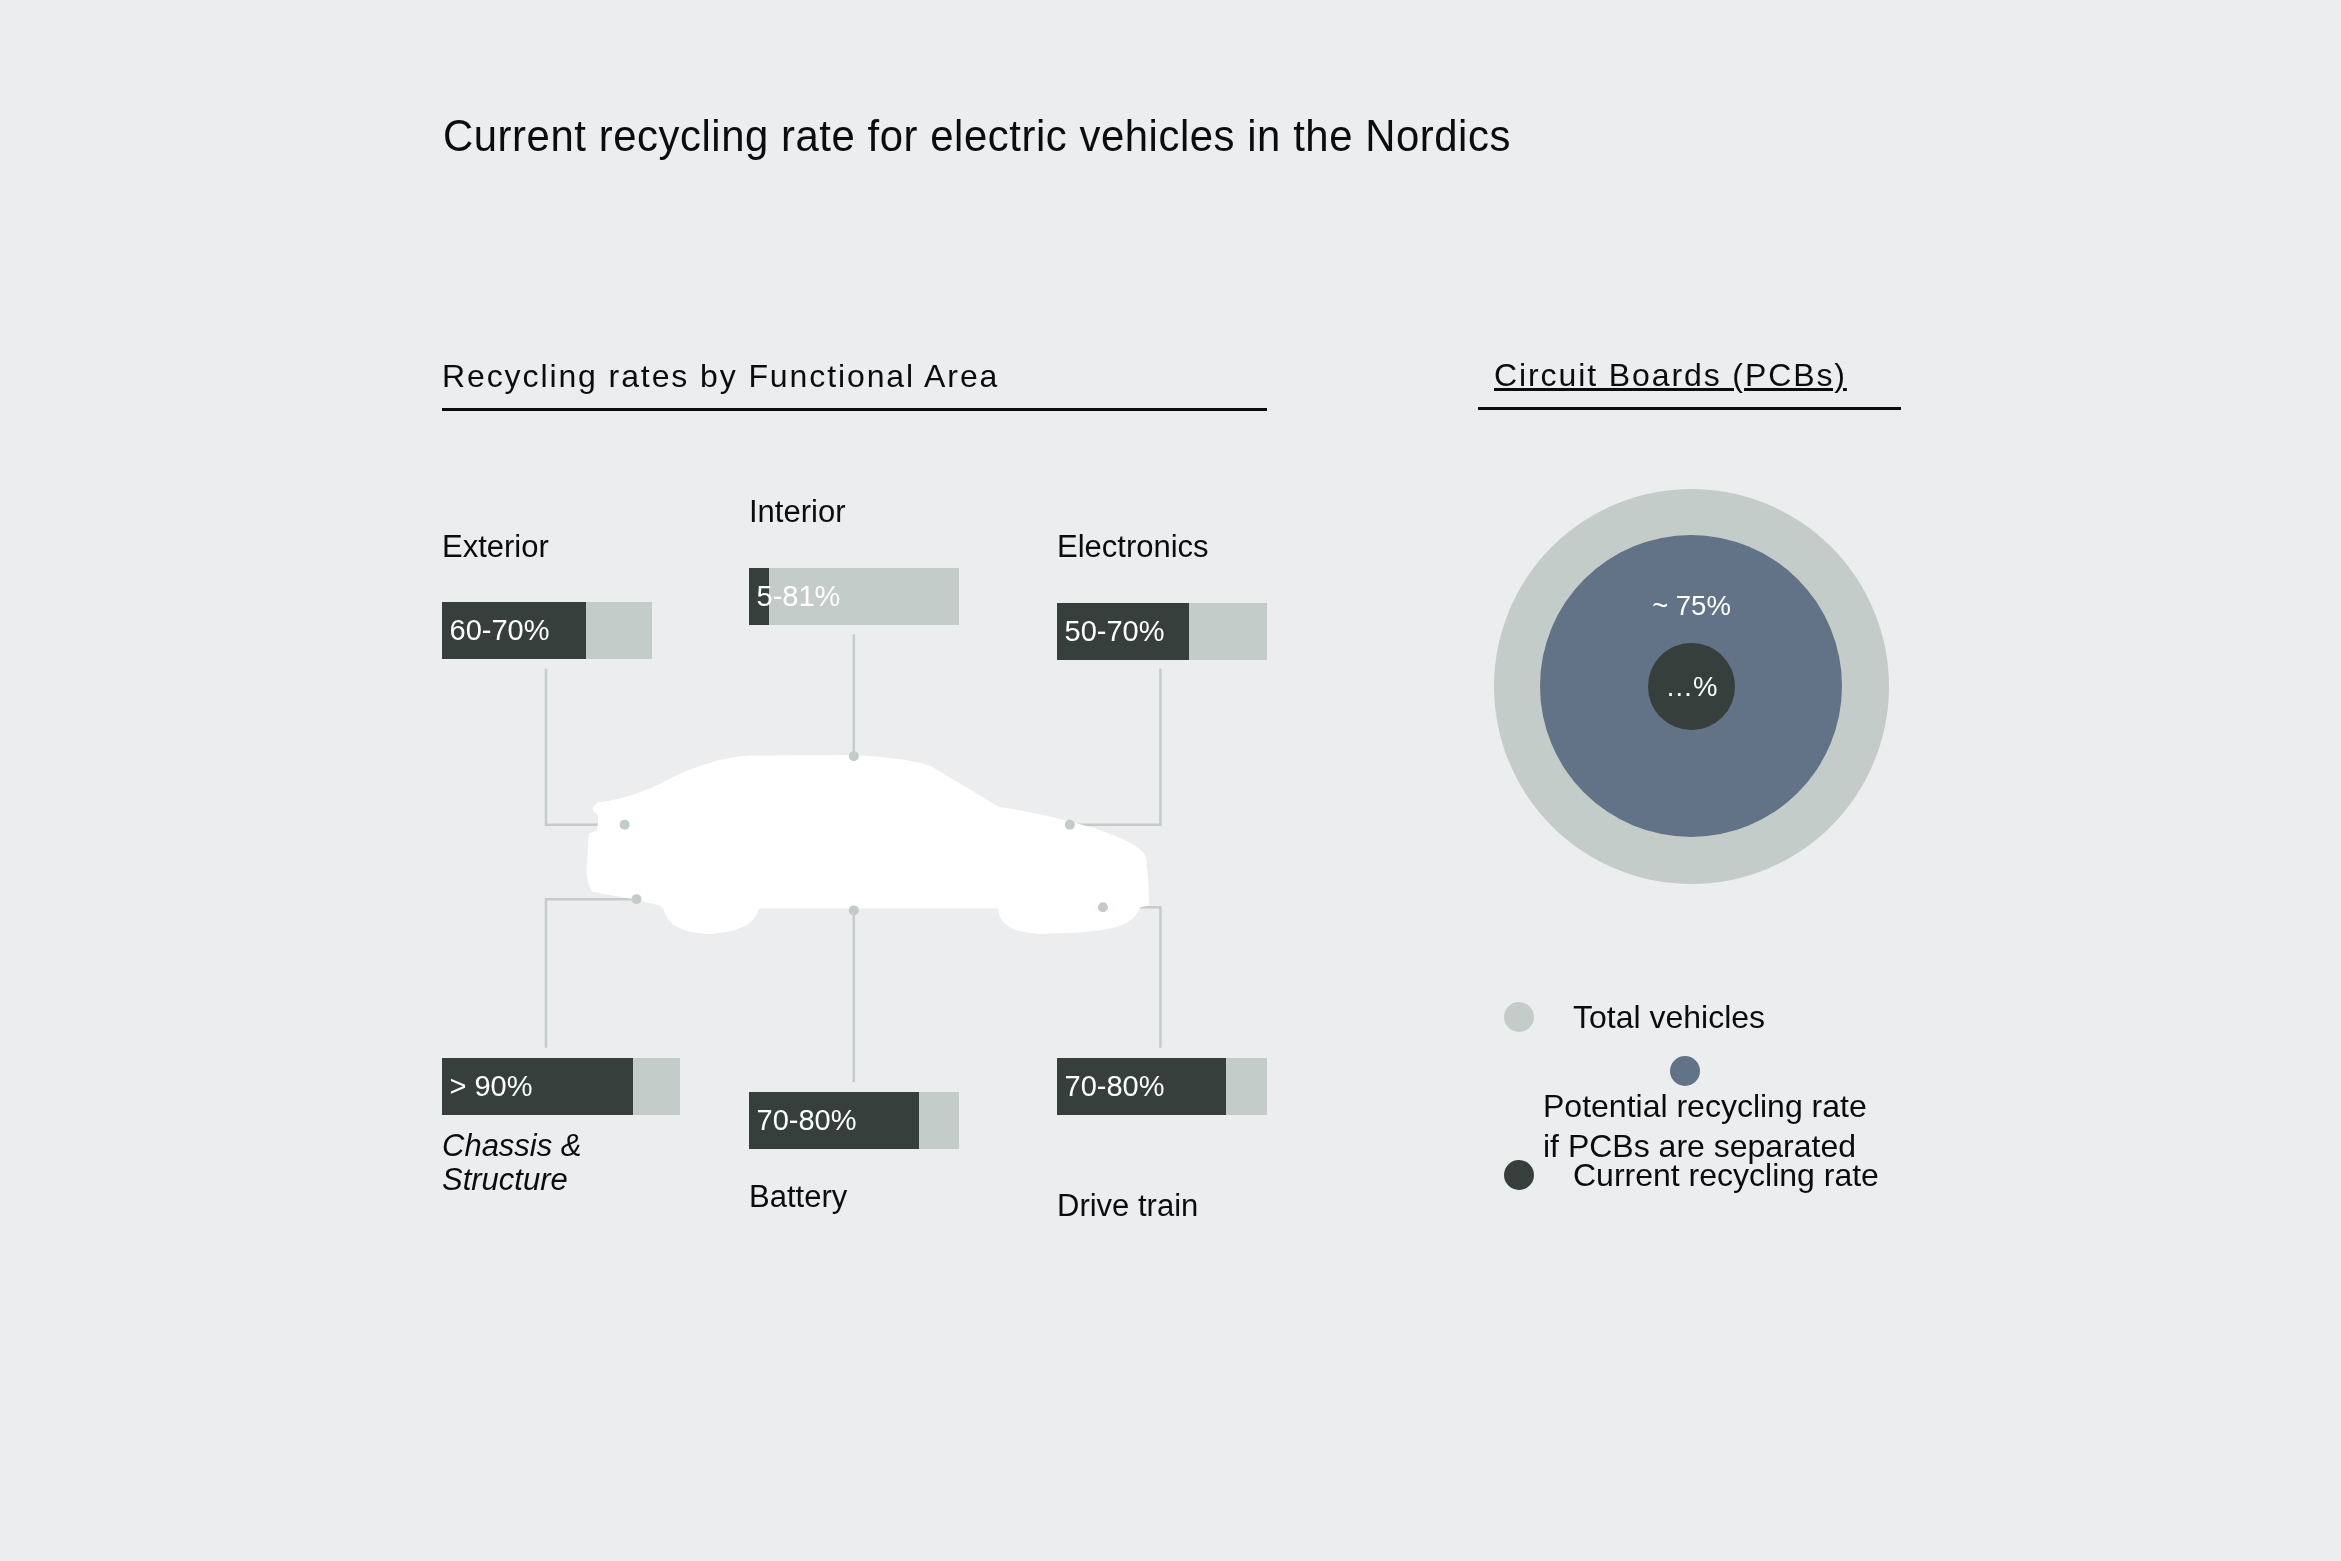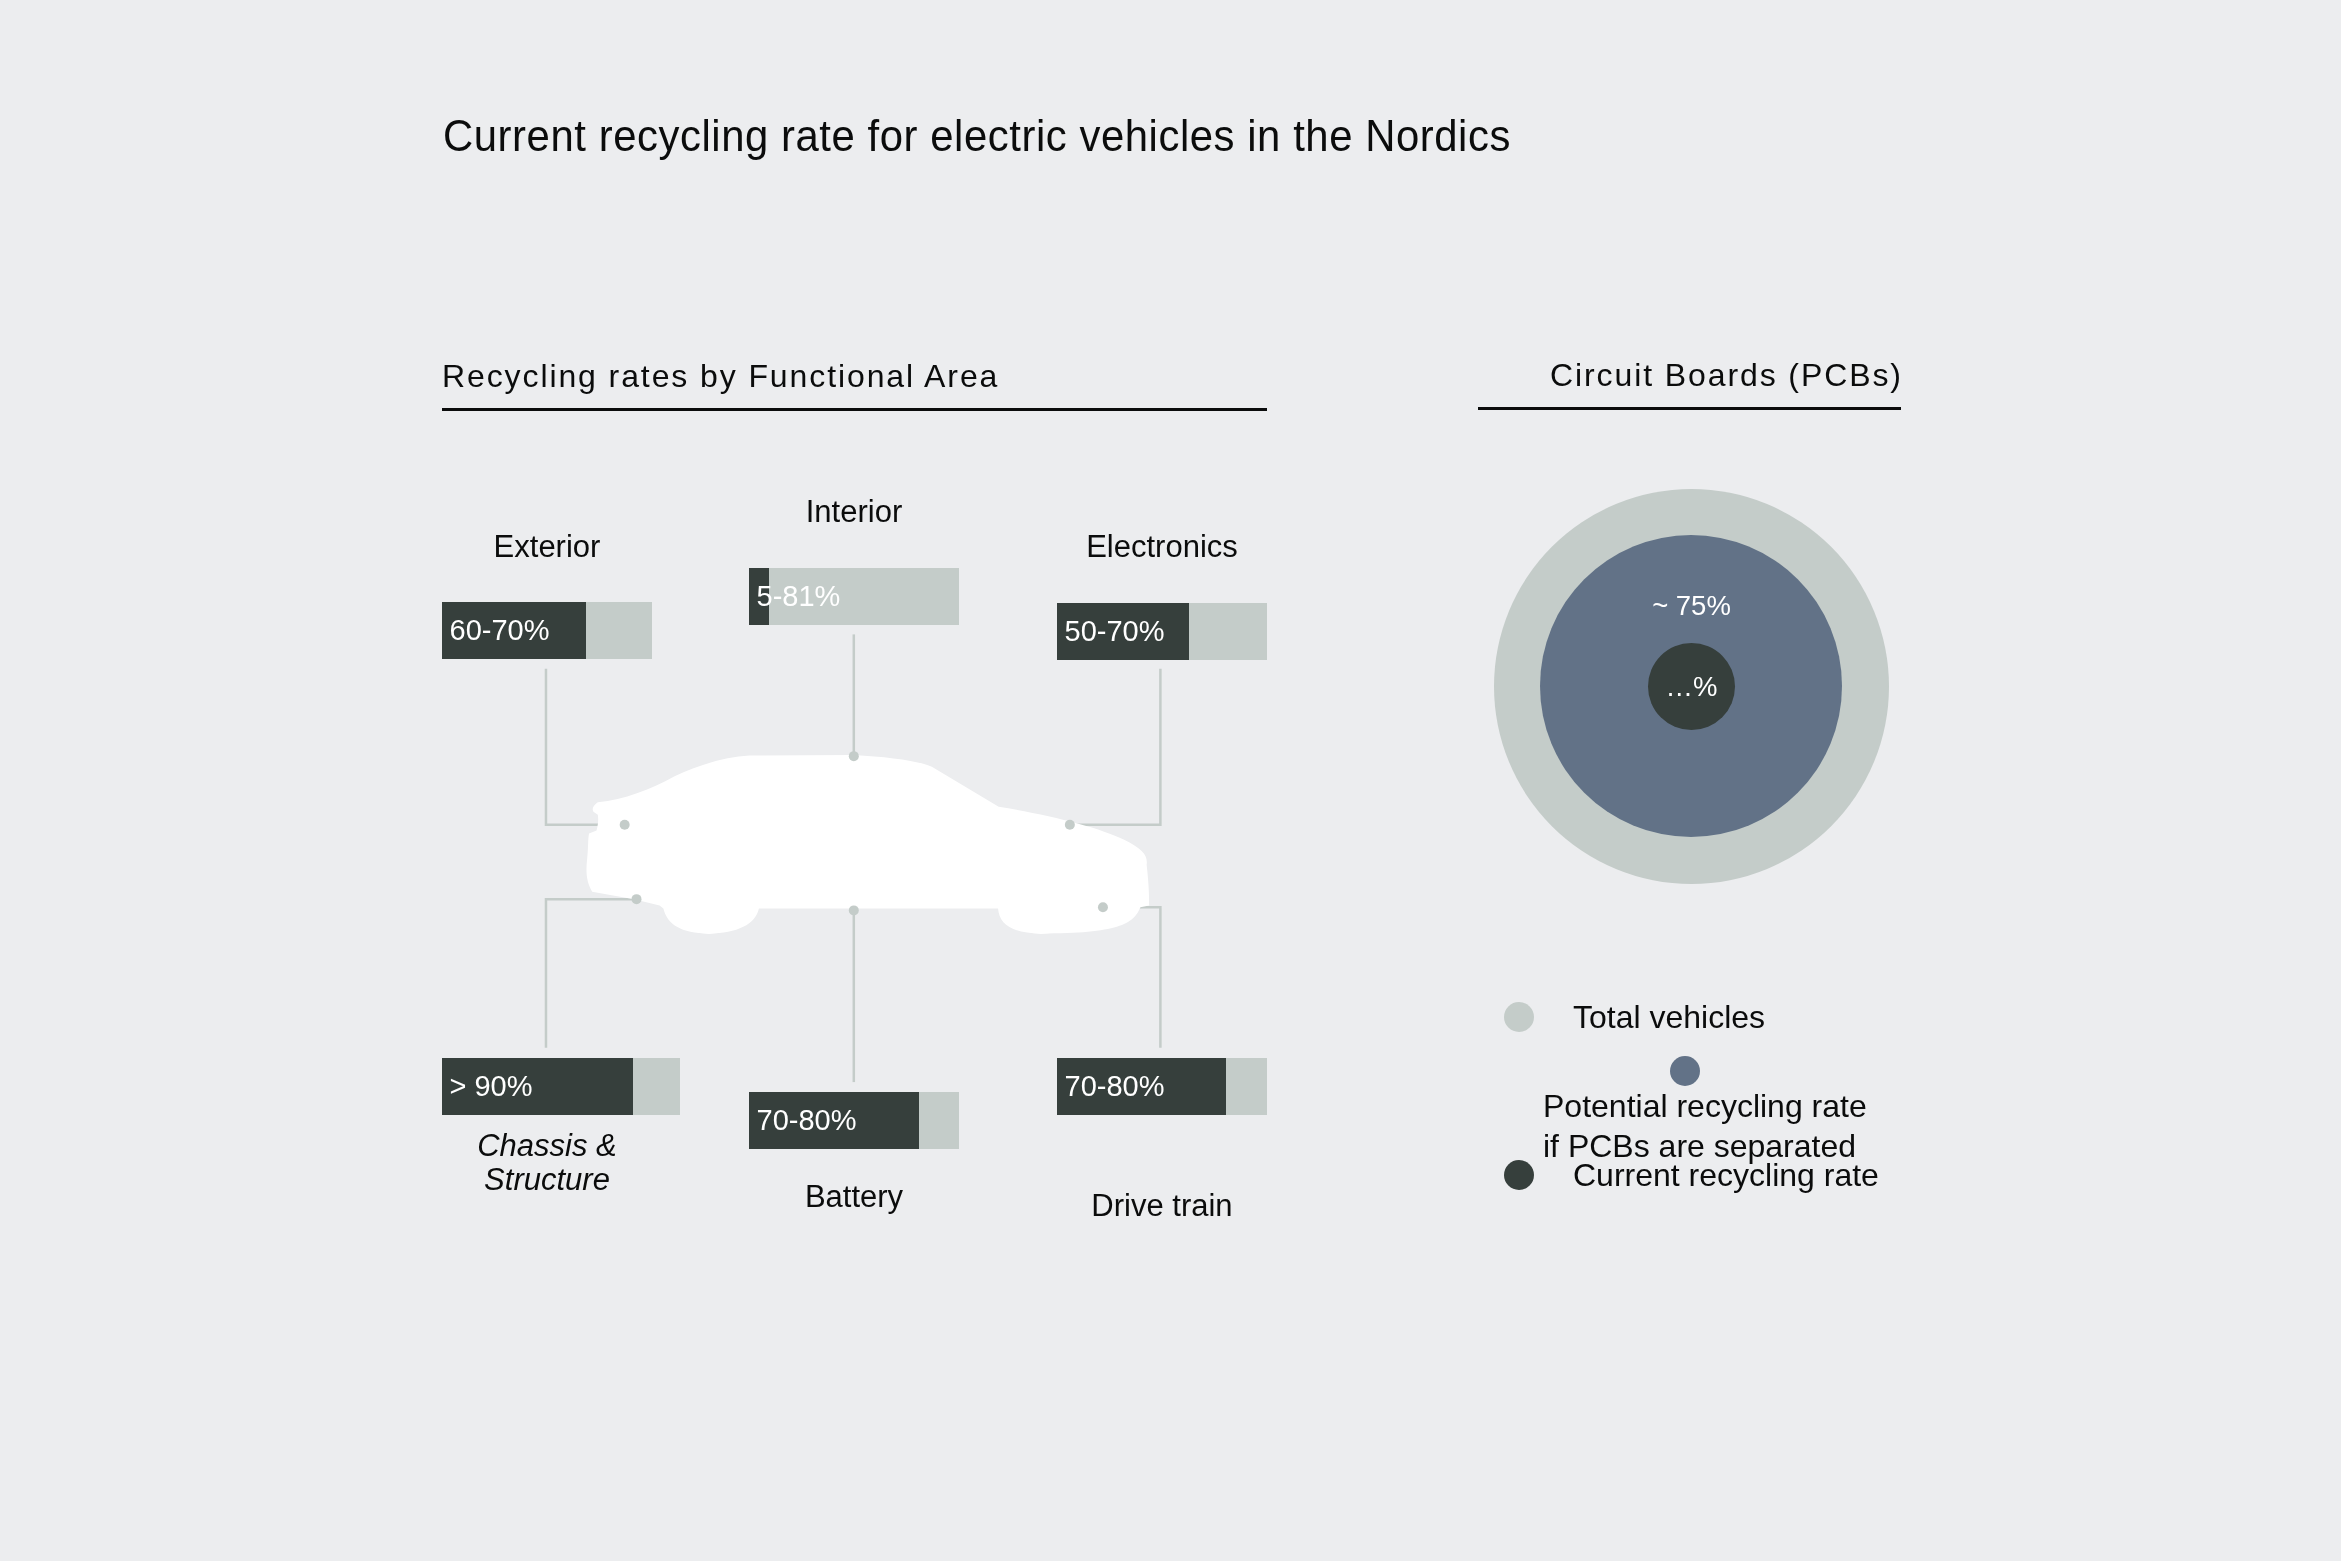--- a/index.html
+++ b/index.html
@@ -21,21 +21,21 @@
   }
   .section-head {
     font-size: 32px; line-height: 37px;
     letter-spacing: 1.9px;
     white-space: nowrap;
   }
   .section-rule { height: 2.5px; background: #0b0c0c; }
 
   .area-label {
     font-size: 31px; line-height: 34px;
-    text-align: center; white-space: nowrap;
+    white-space: nowrap;
   }
   .bar {
     height: 57px; background: #c4ccc9;
   }
   .bar-fill {
     position: absolute; left: 0; top: 0; bottom: 0;
     background: #363f3c;
   }
   .bar-text {
     position: absolute; left: 7.5px; top: 0;
@@ -59,21 +59,21 @@
   }
 </style>
 </head>
 <body>
 
 <div class="abs title">Current recycling rate for electric vehicles in the Nordics</div>
 
 <div class="abs section-head" style="left:442px; top:358px; width:825px;">Recycling rates by Functional Area</div>
 <div class="abs section-rule" style="left:442px; top:408px; width:825px;"></div>
 
-<div class="abs section-head" style="left:1550px; top:357px; width:423px;">Circuit Boards (PCBs)</div>
+<div class="abs section-head" style="left:1494px; top:357px; width:423px;text-decoration:underline;">Circuit Boards (PCBs)</div>
 <div class="abs section-rule" style="left:1478px; top:407px; width:423px;"></div>
 
 <svg width="2342" height="1561" viewBox="0 0 3750 2500">
 
   <g stroke="#c4ccc9" stroke-width="4" fill="none">
 
     <polyline points="874,1071 874,1321 1000,1321"></polyline>
 
     <polyline points="1367,1016 1367,1211"></polyline>
 

